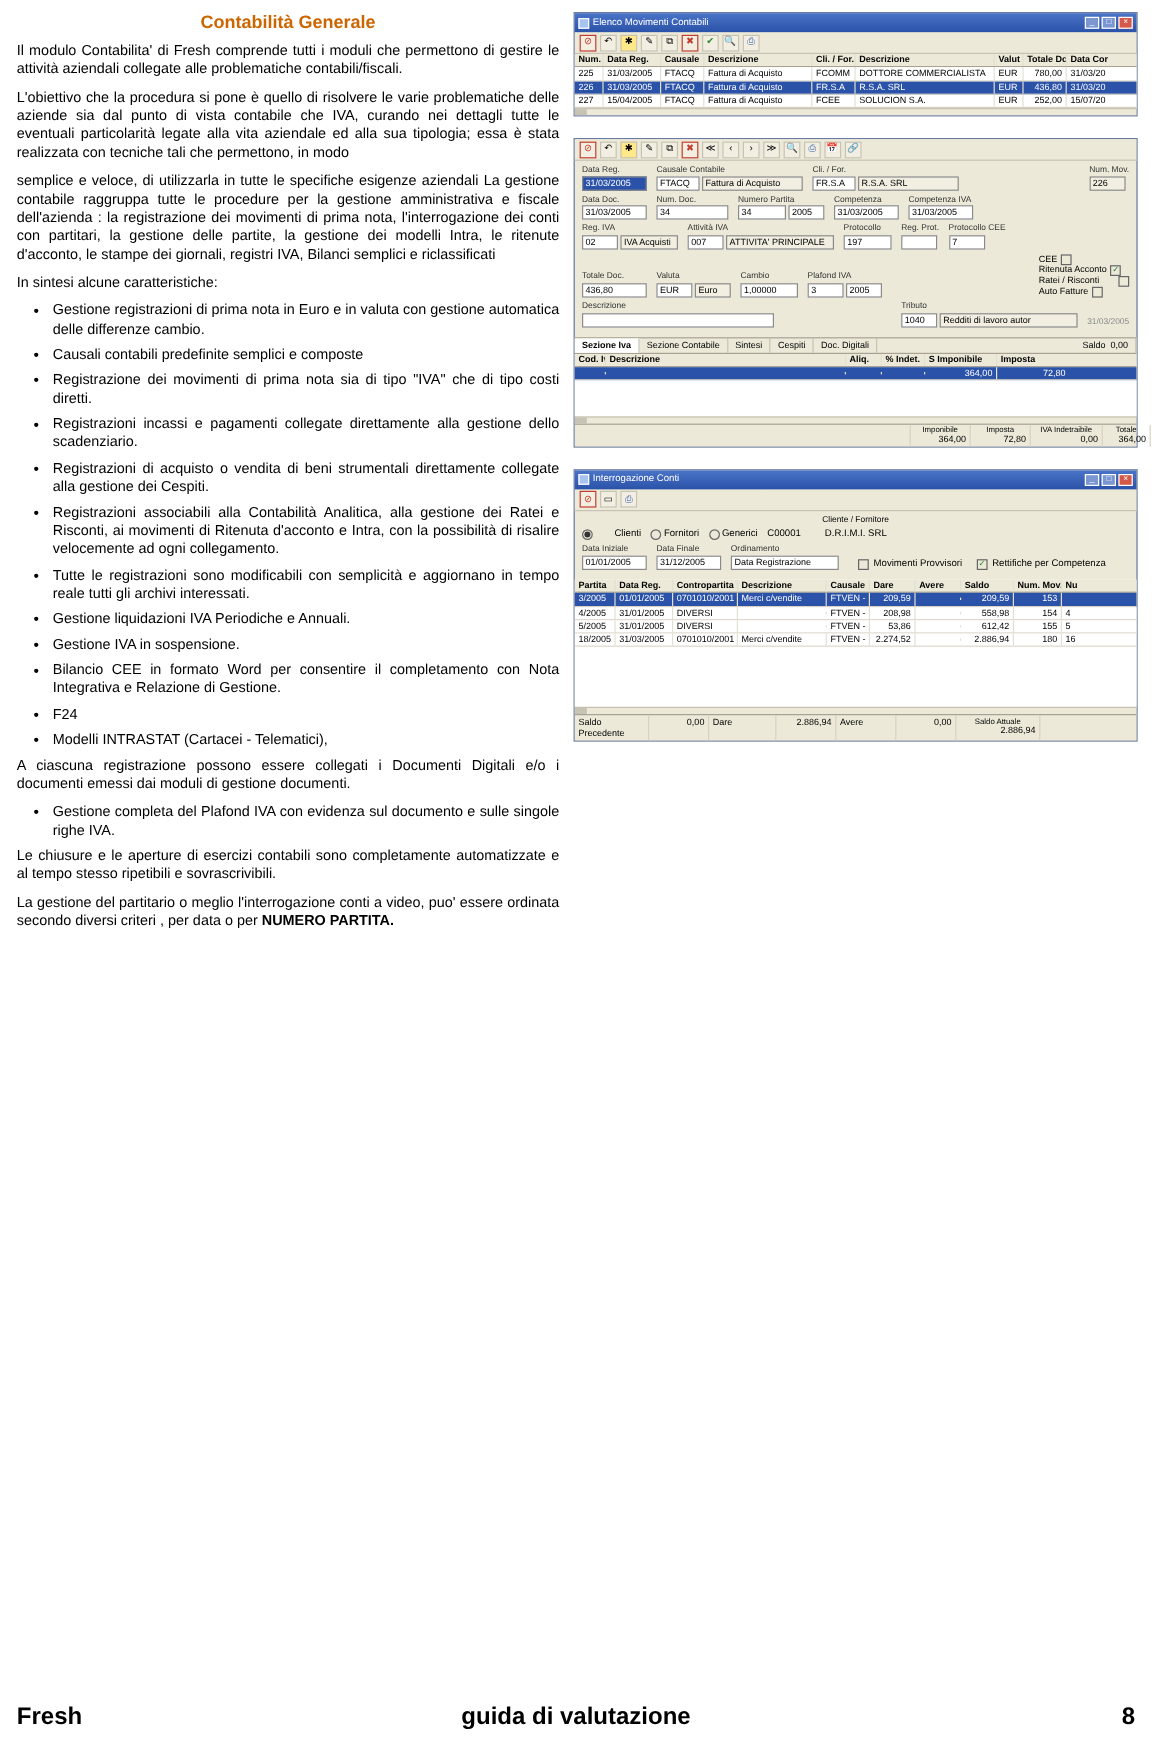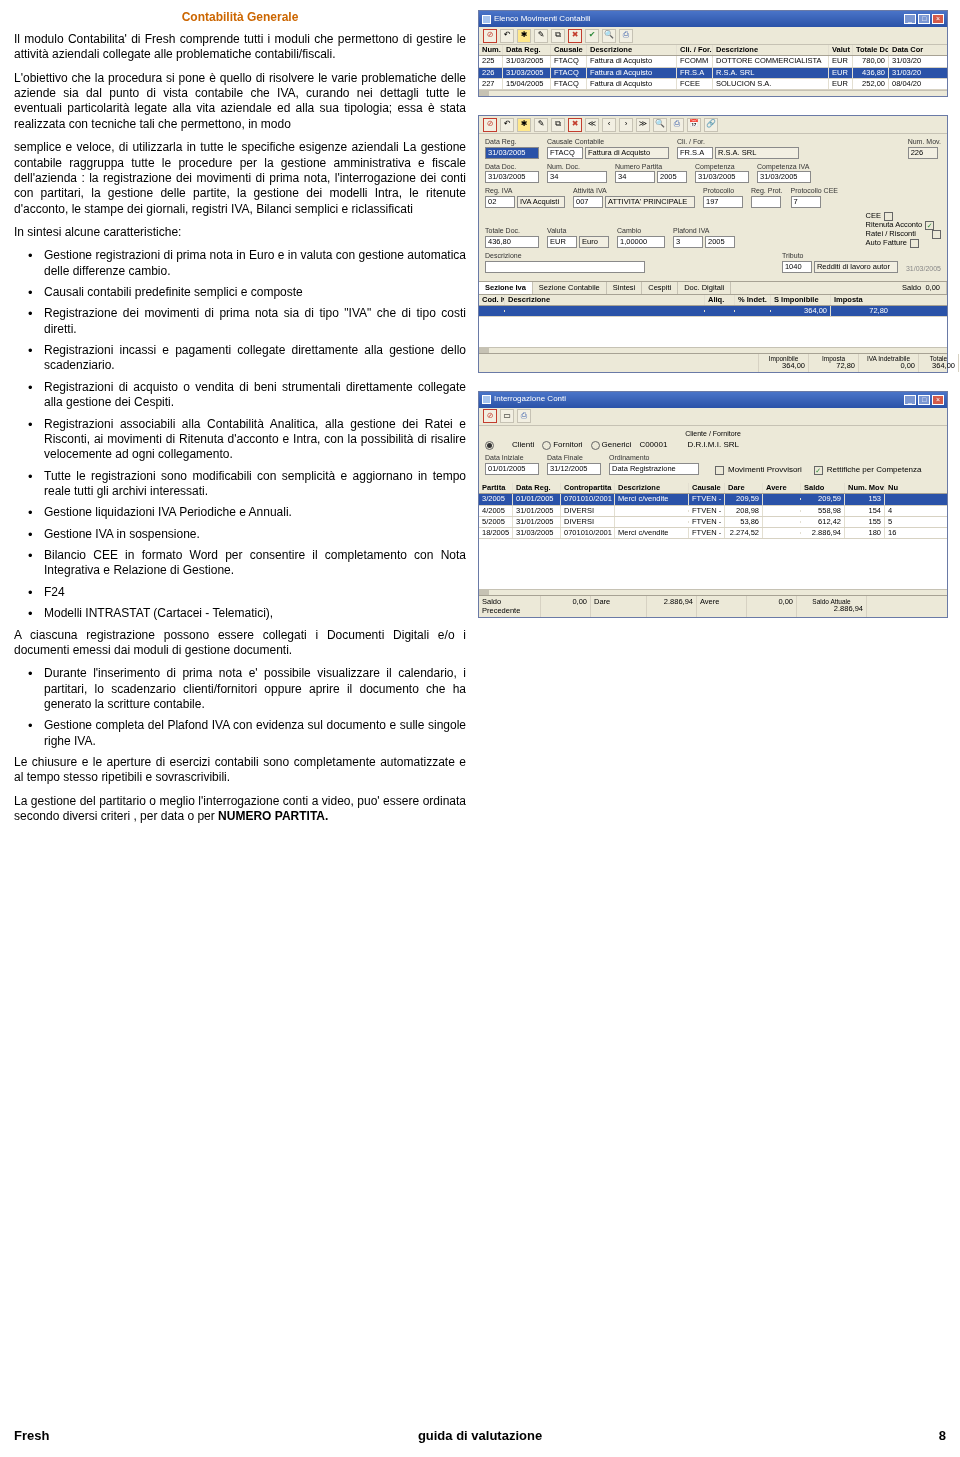--- a/index.html
+++ b/index.html
@@ -15,21 +15,21 @@
   .page {
     padding: 10px 14px 60px 14px;
     display: flex;
     gap: 12px;
   }
   .left-col { width: 452px; flex-shrink: 0; }
   .right-col { width: 470px; flex-shrink: 0; display: flex; flex-direction: column; gap: 18px; }
   .title {
     color: #cc6600;
     font-weight: bold;
-    font-size: 12px;
+    font-size: 15px;
     text-align: center;
     margin-bottom: 8px;
   }
   .para { margin-bottom: 8px; line-height: 1.28; text-align: justify; }
   .para .bold { font-weight: bold; }
   ul.bullets { list-style: none; padding-left: 0; margin-bottom: 6px; }
   ul.bullets li {
     position: relative;
     padding-left: 30px;
     margin-bottom: 6px;
@@ -44,21 +44,21 @@
     font-size: 13px;
   }
   .footer {
     position: absolute;
     bottom: 14px;
     left: 14px;
     right: 14px;
     display: flex;
     justify-content: space-between;
     font-weight: bold;
-    font-size: 13px;
+    font-size: 20px;
     font-family: "Arial Black", Arial, sans-serif;
     gap: 40px;
   }
   .footer .cen { position:absolute; left:0; right:0; text-align:center; }
   .footer .rgt { margin-left:auto; }
 
   
   .win {
     border: 1px solid #6a7aa6;
     background: #ece9d8;
@@ -177,21 +177,20 @@
       <li>Registrazioni associabili alla Contabilità Analitica, alla gestione dei Ratei e Risconti, ai movimenti di Ritenuta d'acconto e Intra, con la possibilità di risalire velocemente ad ogni collegamento.</li>
       <li>Tutte le registrazioni sono modificabili con semplicità e aggiornano in tempo reale tutti gli archivi interessati.</li>
       <li>Gestione liquidazioni IVA Periodiche e Annuali.</li>
       <li>Gestione IVA in sospensione.</li>
       <li>Bilancio CEE in formato Word per consentire il completamento con Nota Integrativa e Relazione di Gestione.</li>
       <li>F24</li>
       <li>Modelli INTRASTAT (Cartacei - Telematici),</li>
     </ul>
     <p class="para">A ciascuna registrazione possono essere collegati i Documenti Digitali e/o i documenti emessi dai moduli di gestione documenti.</p>
     <ul class="bullets">
-      <li>Durante l'inserimento di prima nota e' possibile visualizzare il calendario, i partitari, lo scadenzario clienti/fornitori oppure aprire il documento che ha generato la scritture contabile.</li>
       <li>Gestione completa del  Plafond IVA con evidenza sul documento e sulle singole righe IVA.</li>
     </ul>
     <p class="para">Le chiusure e le aperture di esercizi  contabili sono completamente automatizzate e al tempo stesso ripetibili e sovrascrivibili.</p>
     <p class="para">
       <span>La gestione del partitario o meglio l'interrogazione conti a video, puo' essere ordinata secondo diversi criteri , per data o per </span><span class="bold">NUMERO PARTITA.</span>
     </p>
   </div>
 
   <div class="right-col">
 
@@ -254,21 +253,21 @@
         </div>
         <div class="trow cols-elenco">
           <div>227</div>
             <div>15/04/2005</div>
             <div>FTACQ</div>
             <div>Fattura di Acquisto</div>
             <div>FCEE</div>
             <div>SOLUCION S.A.</div>
             <div>EUR</div>
             <div style="text-align:right">252,00</div>
-            <div>08/04/20</div>
+            <div>15/07/20</div>
         </div>
       </div>
       <div class="scroll-hint"></div>
     </div>
 
     <div class="win">
       <div class="toolbar">
         <div class="tbtn red">⊘</div>
         <div class="tbtn">↶</div>
         <div class="tbtn ylw">✱</div>
@@ -411,21 +410,21 @@
 
         <div class="form-row">
           <div class="fld" style="flex:1">
               <label>Descrizione</label>
               <div class="inp" style="width:160px"></div>
             </div>
           <div class="fld">
               <label>Tributo</label>
             <div style="display:flex;gap:2px">
                 <div class="inp" style="width:30px">1040</div>
-                <div class="inp ro" style="width:84px">Redditi di lavoro autor</div>
+                <div class="inp ro" style="width:115px">Redditi di lavoro autor</div>
               </div>
           </div>
           <div style="margin-left:auto;color:#888;font-size:7px">31/03/2005</div>
         </div>
       </div>
 
       <div class="tabs-strip">
         <div class="tab active">Sezione Iva</div>
         <div class="tab">Sezione Contabile</div>
         <div class="tab">Sintesi</div>

